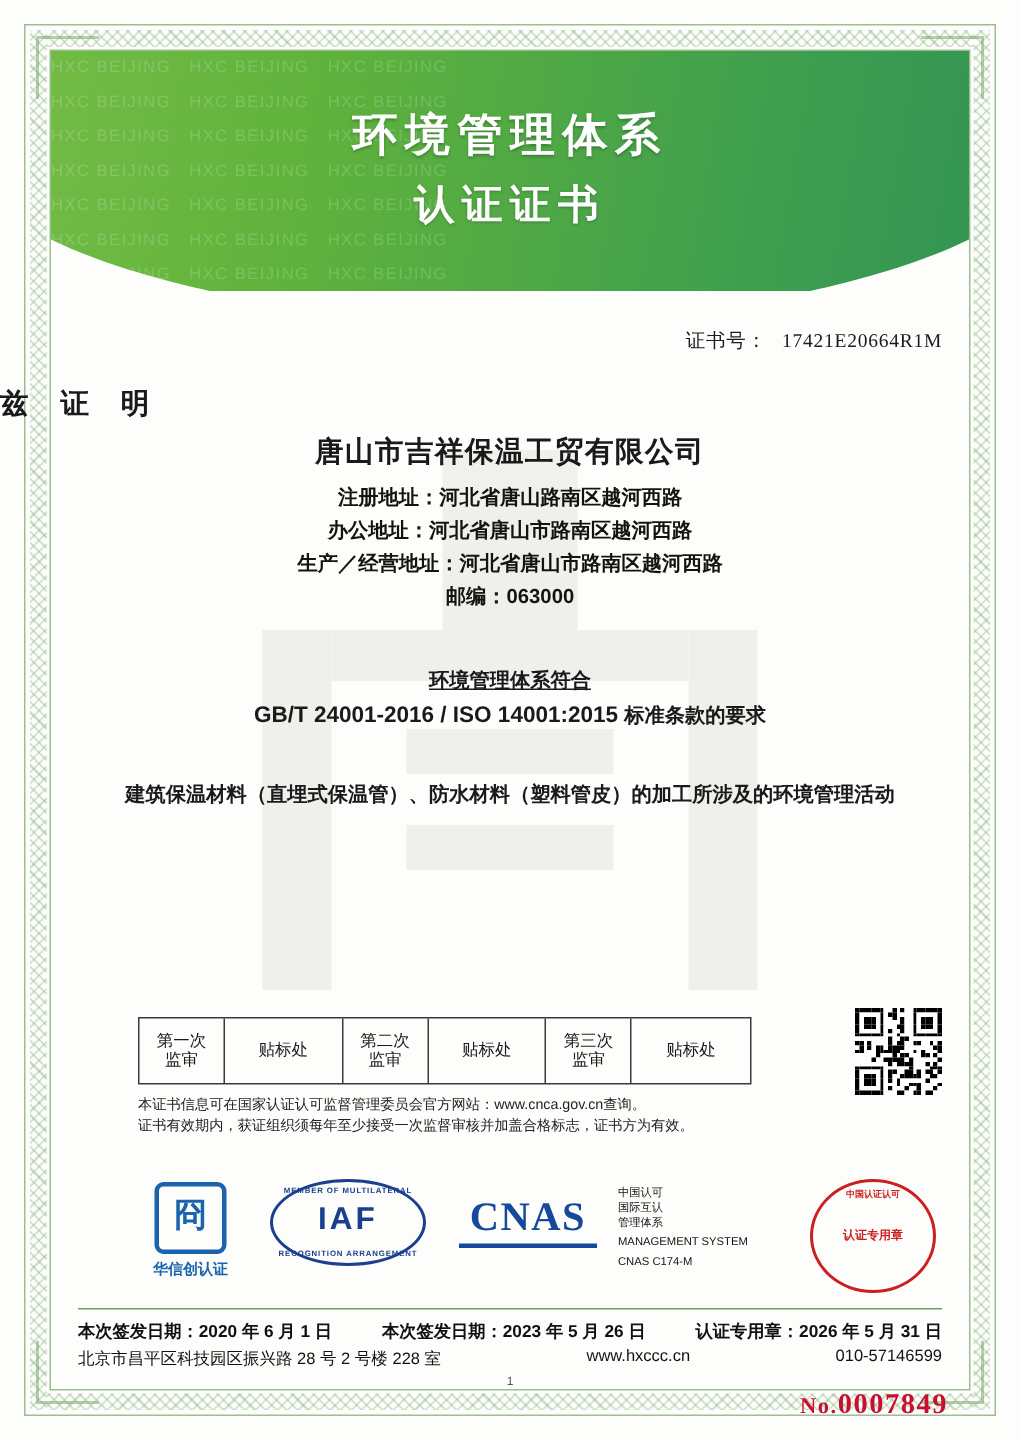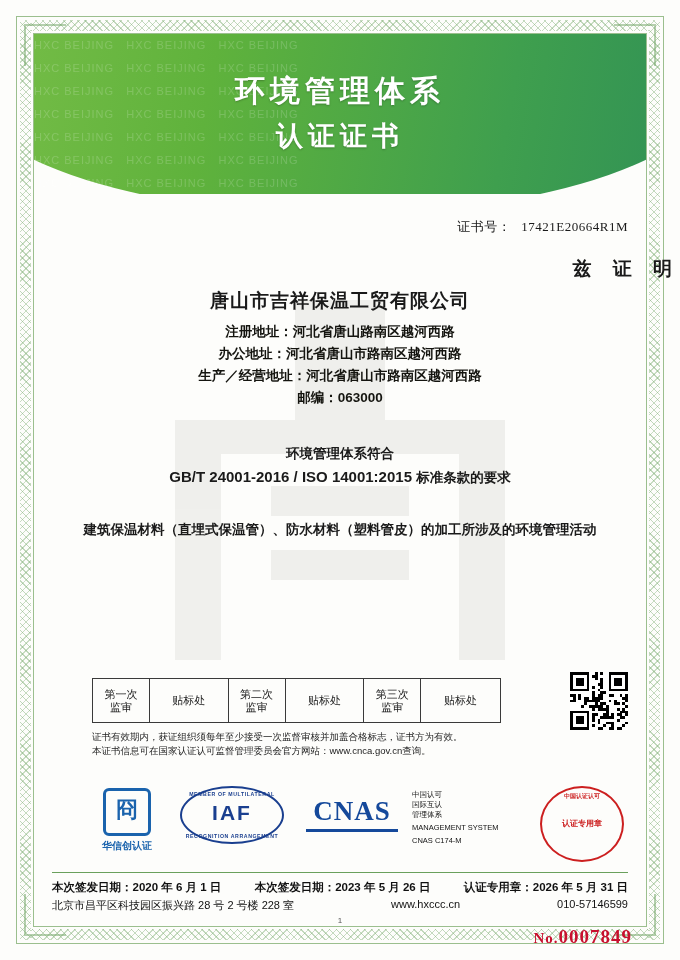--- a/index.html
+++ b/index.html
@@ -145,21 +145,21 @@
     color: #1a1a1a;
     letter-spacing: .5px;
   }
   .cert-no .label { margin-right: 6px; }
   .cert-no .val { font-family: "Liberation Serif", serif; }
 
   .hereby {
     position: absolute;
     left: 0; right: 0;
     top: 256px;
-    text-align: right;
+    text-align: left;
     font-size: 19px;
     font-weight: bold;
     letter-spacing: 8px;
   }
 
   .company {
     position: absolute;
     left: 0; right: 0;
     top: 288px;
     text-align: center;
@@ -181,20 +181,21 @@
   .info-lines div { margin: 0 0 2px 0; }
 
   .conform {
     position: absolute;
     left: 0; right: 0;
     top: 443px;
     text-align: center;
     font-size: 13.5px;
     font-weight: bold;
     line-height: 22px;
+    text-decoration: underline;
   }
   .standard {
     position: absolute;
     left: 0; right: 0;
     top: 468px;
     text-align: center;
     font-size: 15px;
     font-weight: bold;
   }
   .standard .tail { font-size: 13.5px; }
@@ -906,22 +907,22 @@
         <i style="background:#000"></i>
         <i style="background:#fff"></i>
         <i style="background:#000"></i>
         <i style="background:#000"></i>
         <i style="background:#fff"></i>
         <i style="background:#fff"></i>
       </div>
   </div>
 
   <div class="disclaimer">
+    <div>本证书信息可在国家认证认可监督管理委员会官方网站：www.cnca.gov.cn查询。</div>
     <div>证书有效期内，获证组织须每年至少接受一次监督审核并加盖合格标志，证书方为有效。</div>
-    <div>本证书信息可在国家认证认可监督管理委员会官方网站：www.cnca.gov.cn查询。</div>
   </div>
 
   <div class="logos">
 
     <div class="logo logo-hx">
       <div class="mark">冏</div>
       <div class="cap">华信创认证</div>
     </div>
 
     <div class="logo logo-cnas">

